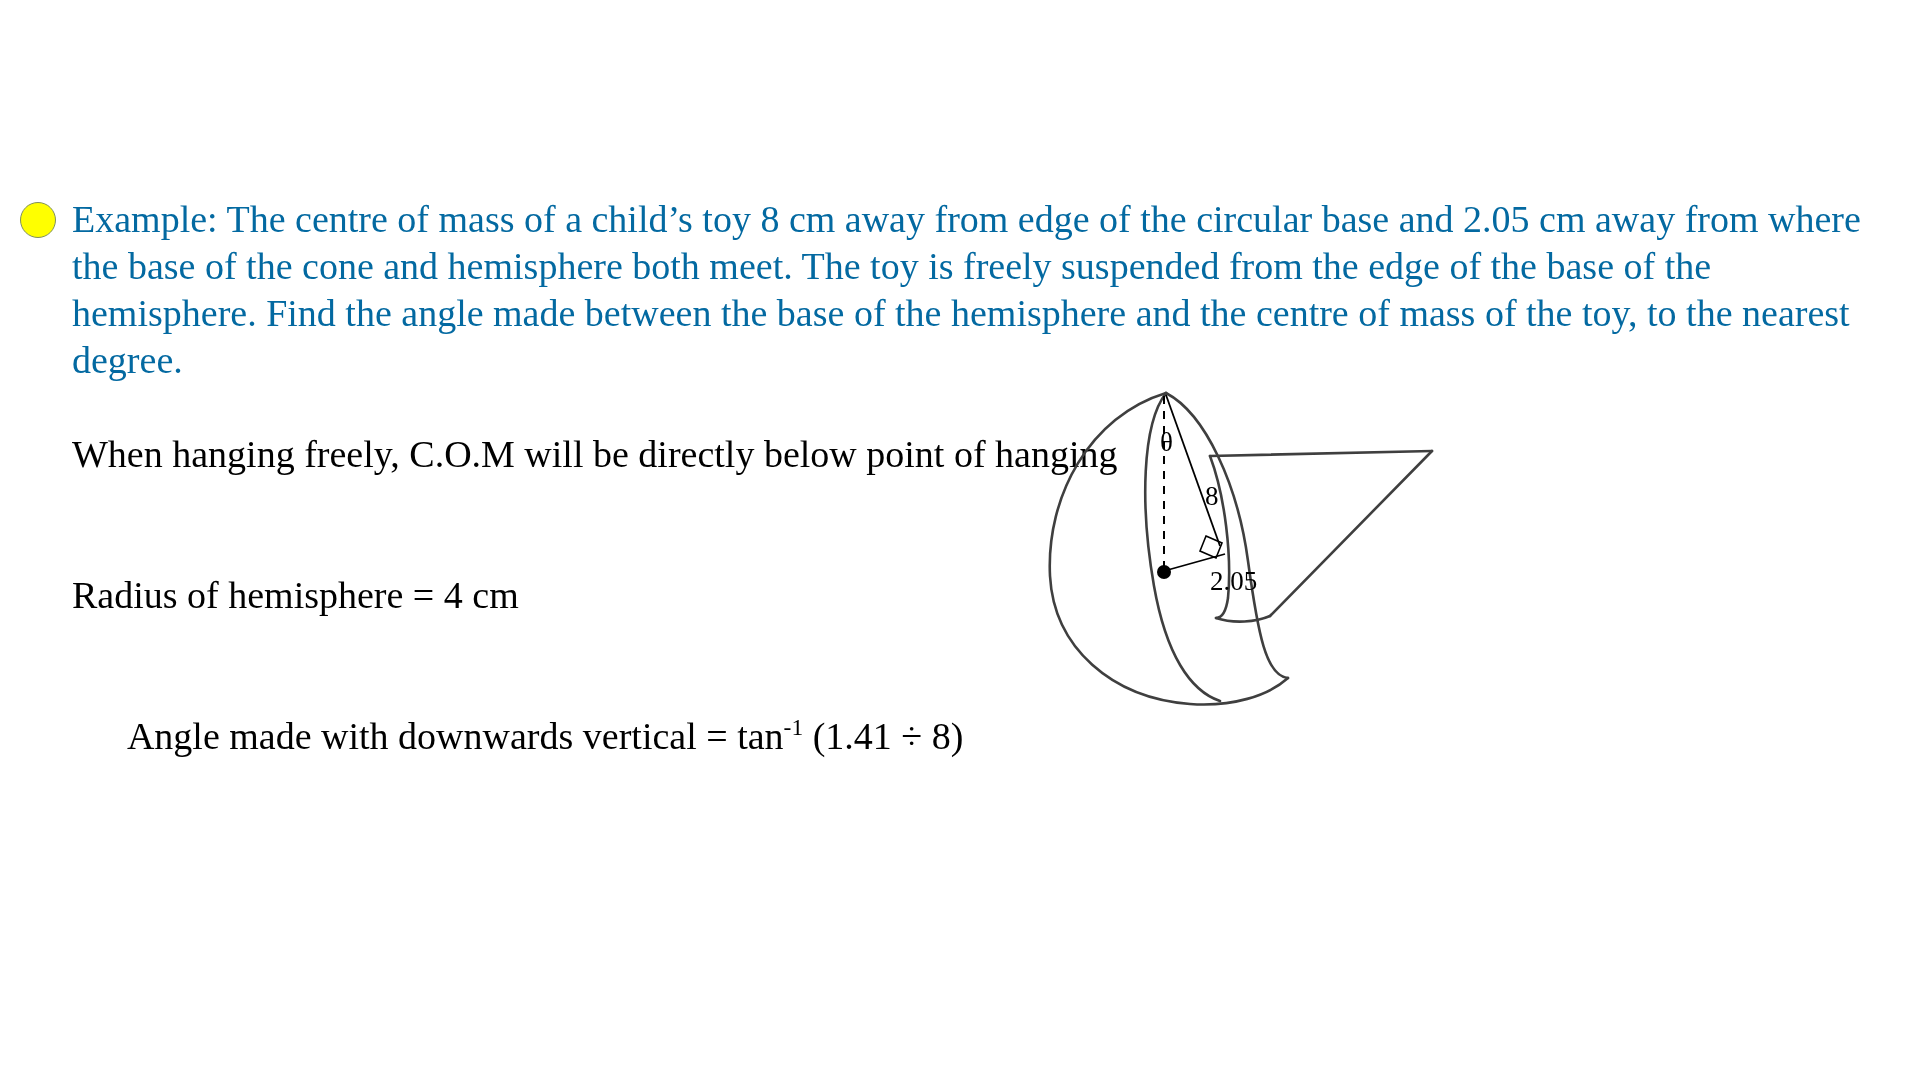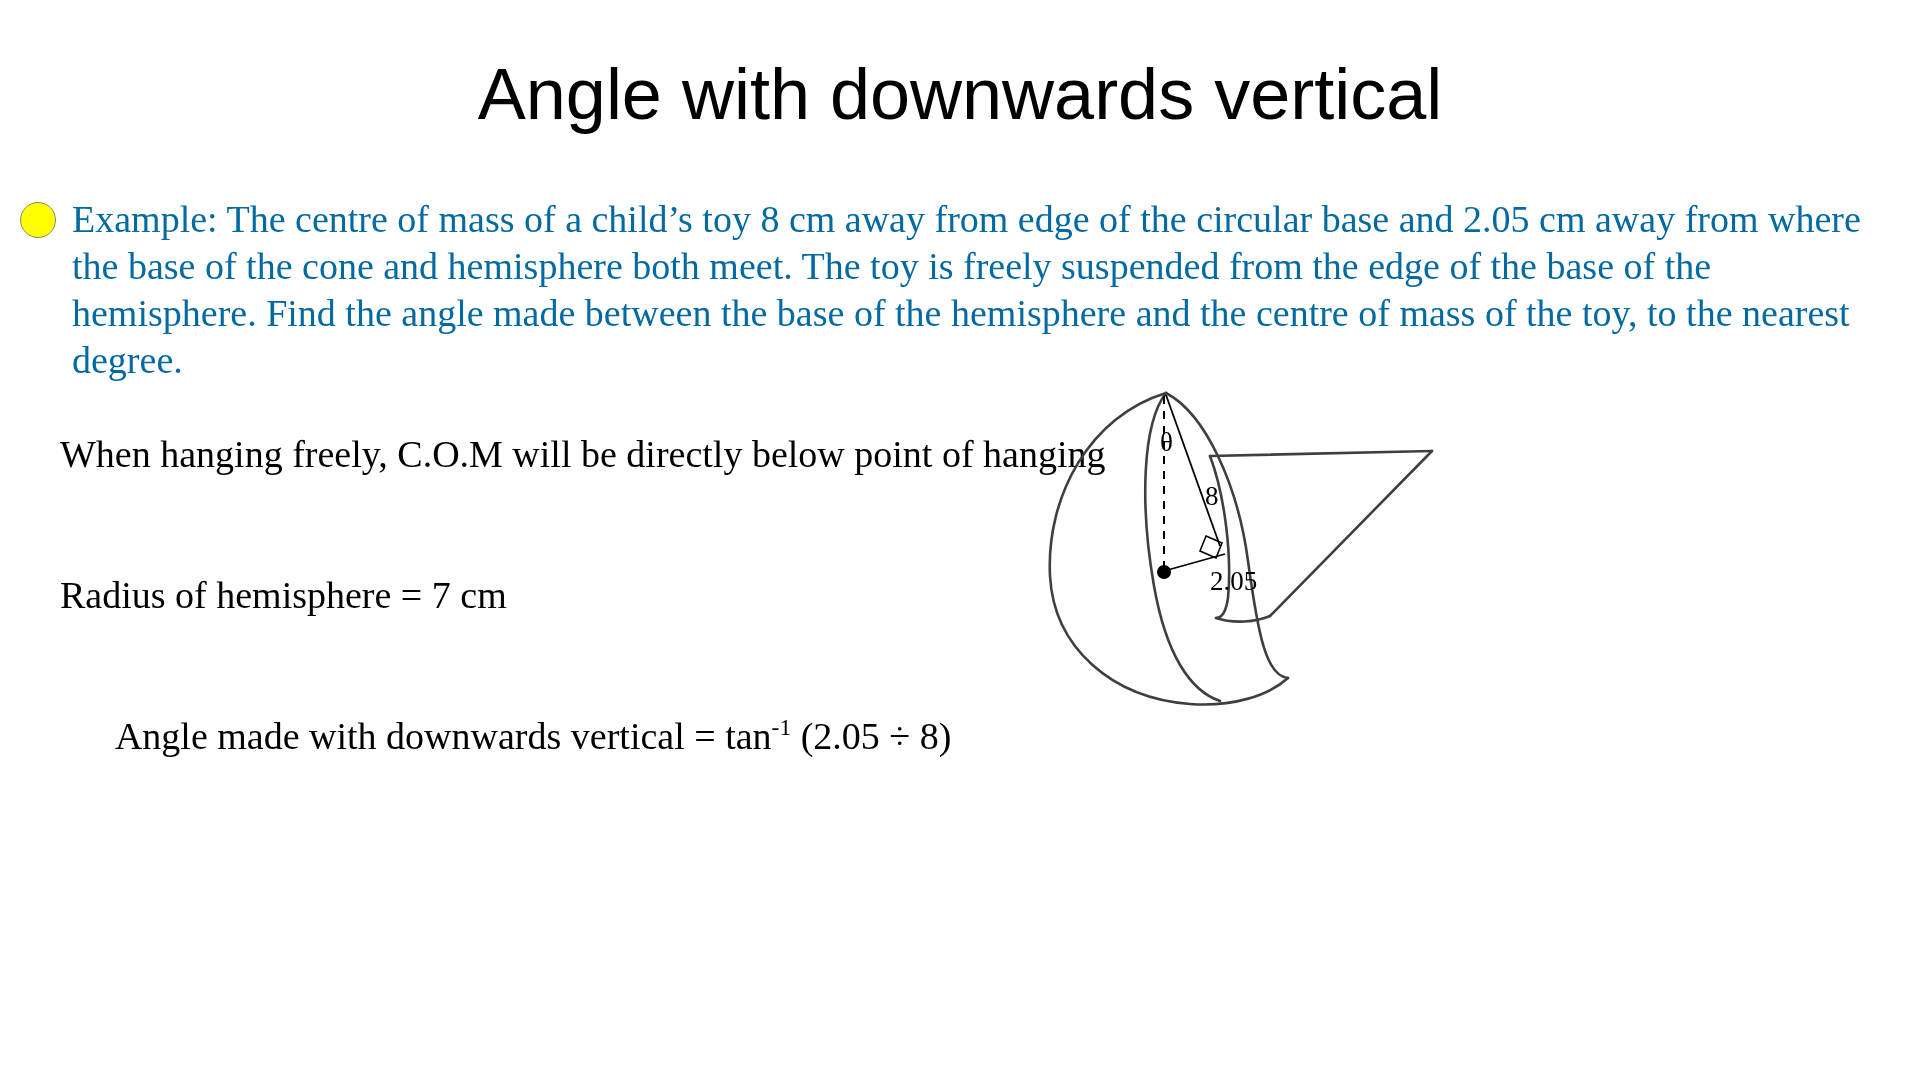--- a/index.html
+++ b/index.html
@@ -75,21 +75,21 @@
 
   .line {
     font-size: 38px;
     line-height: 47px;
     color: #000000;
     white-space: pre;
   }
 
   .spacer-sm { height: 47px; }
 
-  .indent-left { margin-left: 42px; }
+  .indent-left { margin-left: 54px; }
 
   .eq-indent { margin-left: 620px; }
 
   sup.sup-neg {
     font-size: 0.62em;
     vertical-align: super;
     line-height: 0;
   }
   sup.sup-deg {
     font-size: 0.62em;
@@ -117,45 +117,44 @@
   }
   .lbl-theta { left: 140px; top: 41px; }
   .lbl-eight { left: 185px; top: 95px; }
   .lbl-205   { left: 190px; top: 172px; margin-top: 8px; }
 </style>
 </head>
 <body>
 
 <div class="slide">
 
-  <div class="slide-title">Angle with downwards vertical</div>
 
   <div class="body-block">
 
     <div class="bullet-row">
       <span class="bullet-dot"></span>
       <p class="para">Example: The centre of mass of a child’s toy 8 cm away from edge of the circular base and 2.05 cm away from where the base of the cone and hemisphere both meet. The toy is freely suspended from the edge of the base of the hemisphere. Find the angle made between the base of the hemisphere and the centre of mass of the toy, to the nearest degree.</p>
     </div>
 
     <div class="spacer-sm"></div>
 
     <div class="line indent-left">When hanging freely, C.O.M will be directly below point of hanging</div>
 
     <div class="spacer-sm"></div>
 
 
 
     <div class="spacer-sm"></div>
 
-    <div class="line indent-left">Radius of hemisphere = 7 cm</div>
+    <div class="line indent-left">Radius of hemisphere = 4 cm</div>
 
     <div class="spacer-sm"></div>
 
     <div class="line indent-left">
-      <span>Angle made with downwards vertical = tan</span><sup class="sup-neg">-1</sup><span> (2.05 ÷ 8)</span>
+      <span>Angle made with downwards vertical = tan</span><sup class="sup-neg">-1</sup><span> (1.41 ÷ 8)</span>
     </div>
 
 
     <div class="spacer-sm"></div>
 
   </div>
 
   <div class="figure">
     <svg width="470" height="345" viewBox="0 0 470 345">
       <g fill="none" stroke="#3f3f3f" stroke-width="2.6" stroke-linecap="round">

